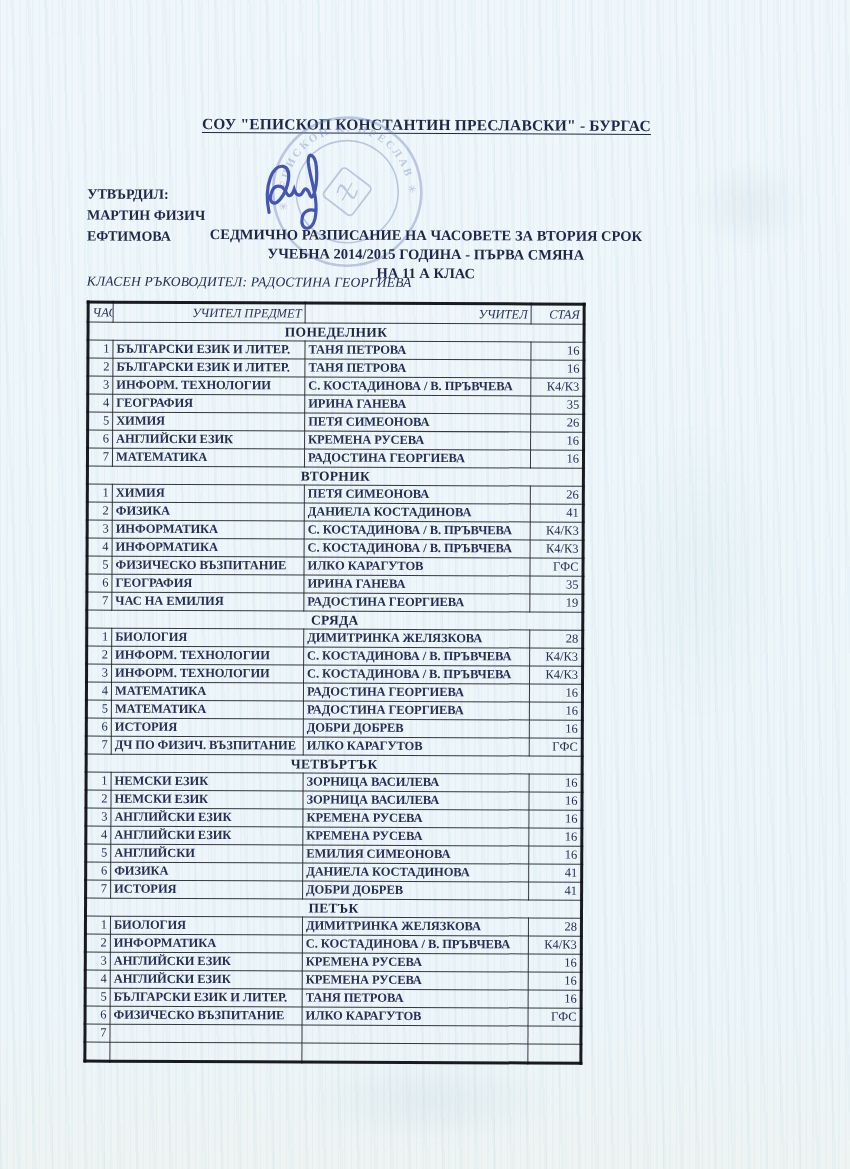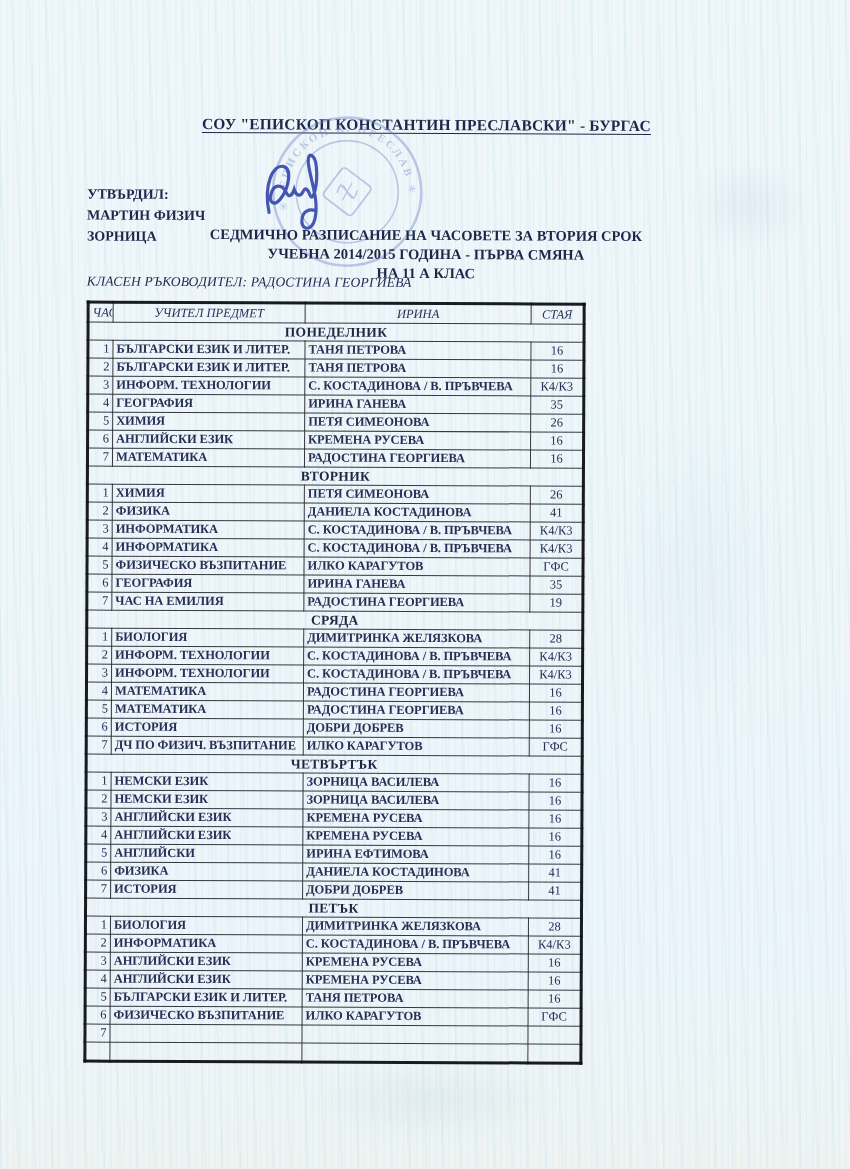--- a/index.html
+++ b/index.html
@@ -36,47 +36,47 @@
     color:#272f55;
   }
   table.sched td, table.sched th{
     border:1px solid rgba(22,22,32,.85);
     padding:0 3px;overflow:hidden;white-space:nowrap;
     height:17px;vertical-align:middle;
   }
   table.sched{border:3px solid rgba(15,15,22,.95);}
   table.sched th{
     font-style:italic;font-weight:normal;font-size:12.5px;height:18px;
-    text-align:center;color:#2a3158;
+    text-align:right;color:#2a3158;
   }
   td.day-name{
     text-align:center;font-weight:bold;font-size:13.5px;height:15px;
     color:#1d2644;letter-spacing:.3px;
   }
   td.hour{text-align:right;padding-right:3px;font-size:12.5px;}
   td.subject, td.teacher{font-weight:bold;font-size:12.5px;letter-spacing:-.1px;}
-  td.room{text-align:center;font-size:12.5px;}
+  td.room{text-align:right;font-size:12.5px;}
 </style>
 </head>
 <body>
 
 <div class="paper">
 
   <div class="ghost" style="left:690px;top:160px;width:120px;height:90px;background:radial-gradient(ellipse,rgba(140,160,190,.10),transparent 70%);"></div>
   <div class="ghost" style="left:300px;top:1060px;width:260px;height:80px;background:radial-gradient(ellipse,rgba(130,170,200,.10),transparent 70%);"></div>
   <div class="ghost" style="left:620px;top:420px;width:160px;height:300px;background:radial-gradient(ellipse,rgba(150,190,215,.07),transparent 70%);"></div>
 
   <div class="tilt">
 
     <div class="school-title">СОУ "ЕПИСКОП КОНСТАНТИН ПРЕСЛАВСКИ" - БУРГАС</div>
 
     <div class="approval">
       <div>УТВЪРДИЛ:</div>
       <div>МАРТИН ФИЗИЧ</div>
-      <div>ЗОРНИЦА</div>
+      <div>ЕФТИМОВА</div>
     </div>
 
     <svg class="stamp" viewBox="0 0 172 172">
       <g fill="none" stroke="#6f80c4">
         <circle cx="86" cy="86" r="74" stroke-width="2.6"></circle>
         <circle cx="86" cy="86" r="51" stroke-width="1.6"></circle>
         <rect x="68" y="68" width="36" height="36" rx="4" stroke-width="1.8" transform="rotate(45 86 86)"></rect>
         <path d="M76,86 q5,-14 10,0 q5,14 10,0" stroke-width="1.6"></path>
         <path d="M80,78 l12,16 M92,78 l-12,16" stroke-width="1.2"></path>
         <defs>
@@ -108,21 +108,21 @@
       <colgroup>
         <col style="width:25px">
           <col style="width:192px">
           <col style="width:226px">
           <col style="width:53px">
       </colgroup>
       <thead>
         <tr>
           <th>ЧАС</th>
           <th>УЧИТЕЛ ПРЕДМЕТ</th>
-          <th>ИРИНА</th>
+          <th>УЧИТЕЛ</th>
           <th>СТАЯ</th>
         </tr>
       </thead>
       <tbody id="schedule-body">
           <tr>
             <td colspan="4" class="day-name">ПОНЕДЕЛНИК</td>
           </tr>
           <tr>
             <td class="hour">1</td>
             <td class="subject">БЪЛГАРСКИ ЕЗИК И ЛИТЕР.</td>
@@ -278,21 +278,21 @@
           </tr>
           <tr>
             <td class="hour">4</td>
             <td class="subject">АНГЛИЙСКИ ЕЗИК</td>
             <td class="teacher">КРЕМЕНА РУСЕВА</td>
             <td class="room">16</td>
           </tr>
           <tr>
             <td class="hour">5</td>
             <td class="subject">АНГЛИЙСКИ</td>
-            <td class="teacher">ИРИНА ЕФТИМОВА</td>
+            <td class="teacher">ЕМИЛИЯ СИМЕОНОВА</td>
             <td class="room">16</td>
           </tr>
           <tr>
             <td class="hour">6</td>
             <td class="subject">ФИЗИКА</td>
             <td class="teacher">ДАНИЕЛА КОСТАДИНОВА</td>
             <td class="room">41</td>
           </tr>
           <tr>
             <td class="hour">7</td>

